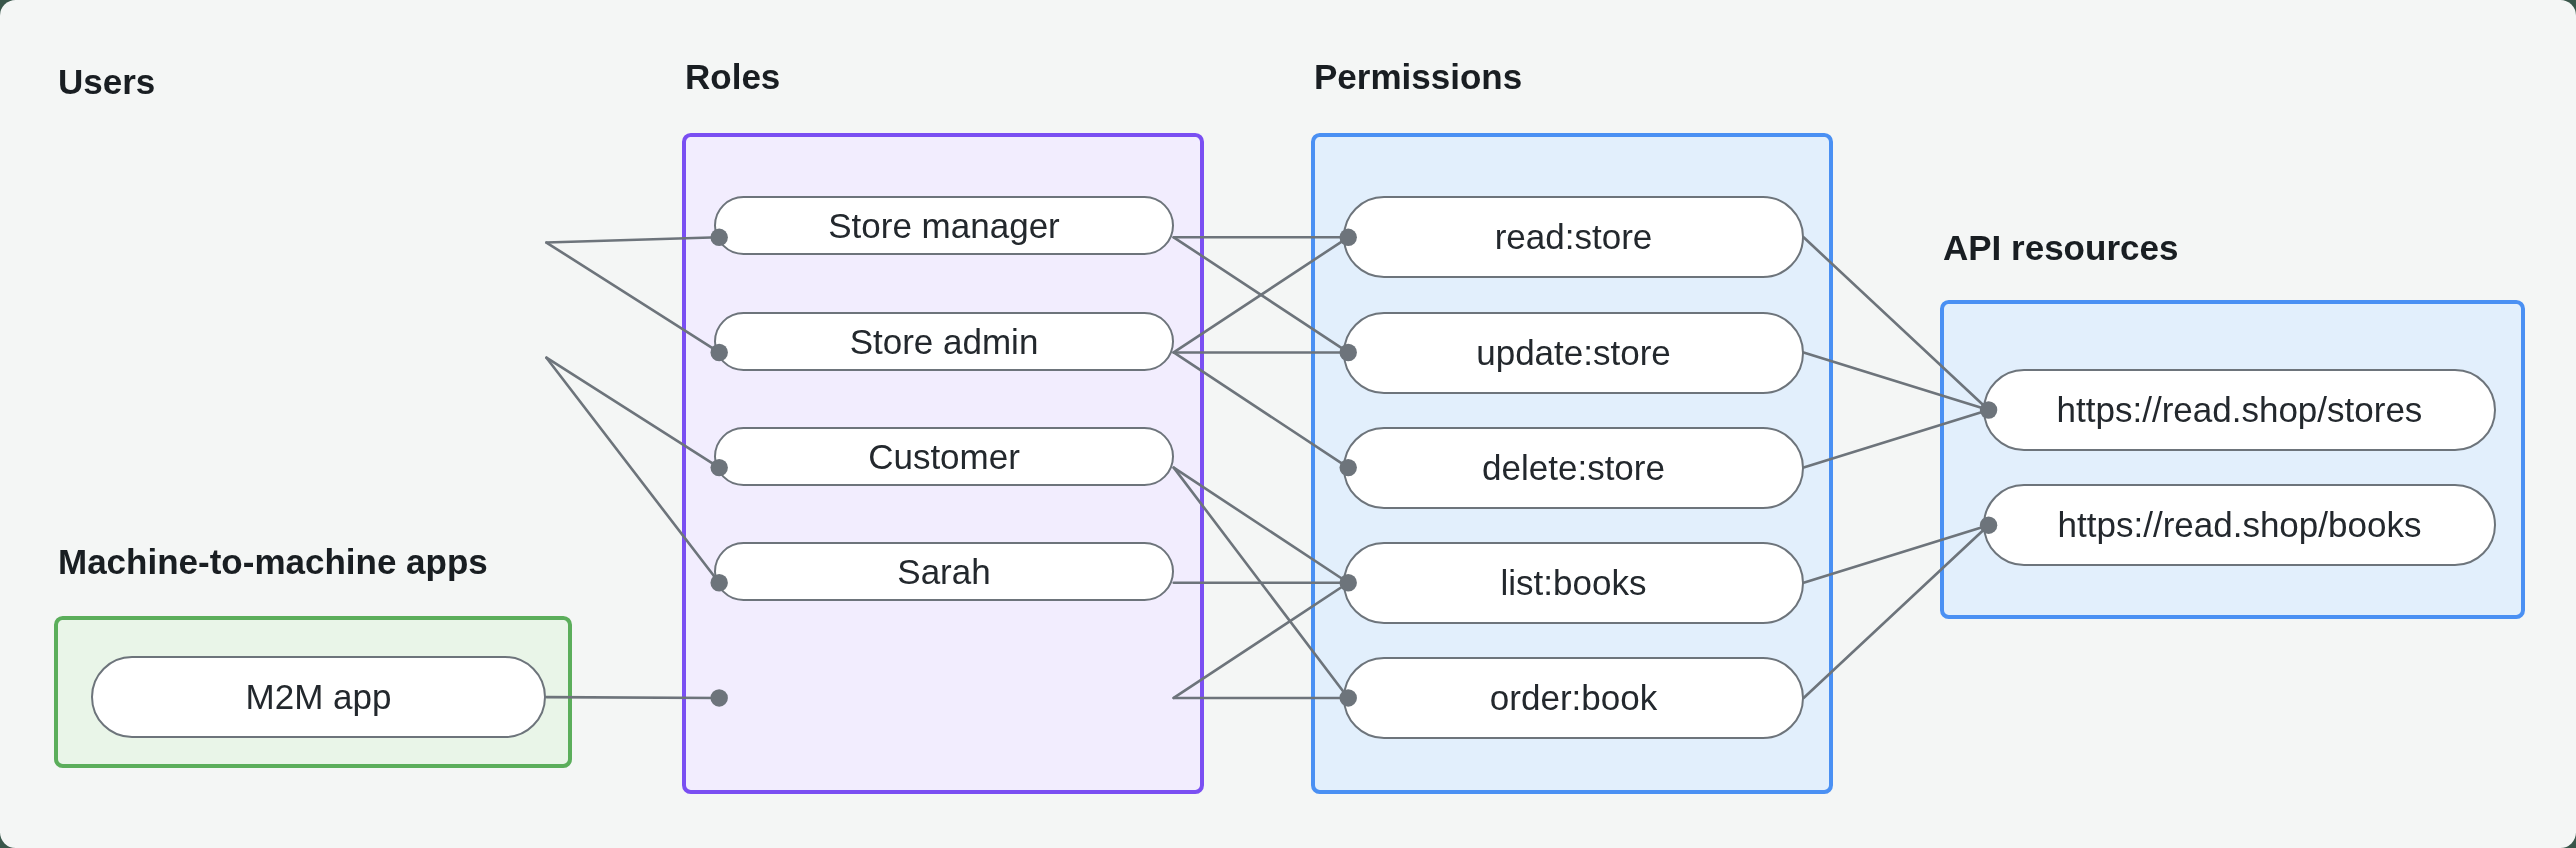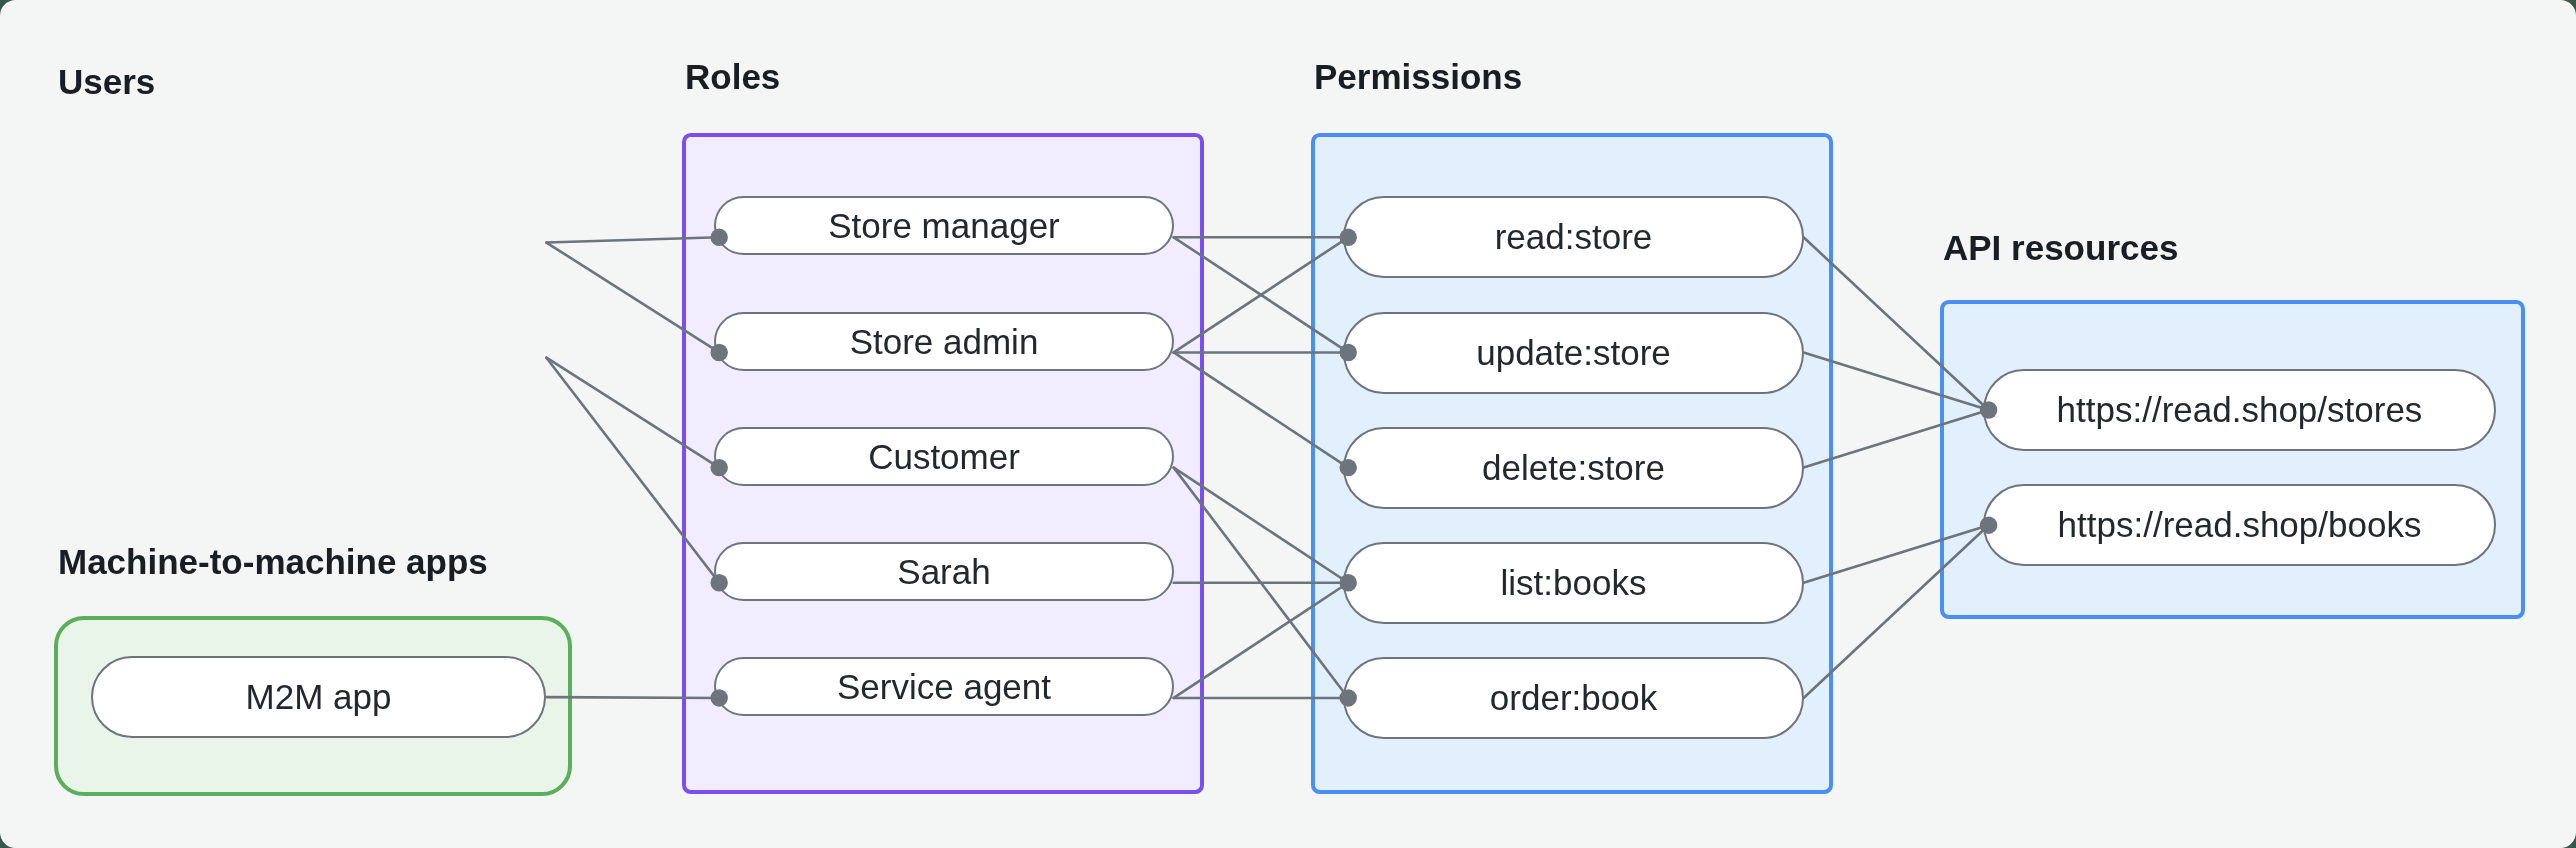--- a/index.html
+++ b/index.html
@@ -42,21 +42,21 @@
     align-items: center;
     justify-content: center;
     font-size: 35px;
     font-weight: 400;
     color: #23282d;
     white-space: nowrap;
     z-index: 2;
   }
   
   #box-users { left: 54px;  top: 138px; width: 518px; height: 312px; }
-  #box-m2m   { left: 54px;  top: 616px; width: 518px; height: 180px; border-radius: 30px; }
+  #box-m2m   { left: 54px;  top: 616px; width: 518px; height: 152px; }
   #box-roles { left: 682px; top: 133px; width: 522px; height: 661px; }
   #box-perms { left: 1311px;top: 133px; width: 522px; height: 661px; }
   #box-api   { left: 1940px;top: 300px; width: 585px; height: 319px; }
   
   #label-users { left: 58px;   top: 61px;  }
   #label-m2m   { left: 58px;   top: 541px; }
   #label-roles { left: 685px;  top: 56px;  }
   #label-perms { left: 1314px; top: 56px;  }
   #label-api   { left: 1943px; top: 227px; }
   
@@ -100,21 +100,20 @@
   <div class="gbox" id="box-m2m" style="border-color: rgb(91, 174, 91); background: rgb(233, 245, 232);">
     <div class="pill" id="n-m2m-app">M2M app</div>
   </div>
 
   <div class="group-label" id="label-roles">Roles</div>
   <div class="gbox" id="box-roles" style="border-color: rgb(122, 79, 242); background: rgb(242, 237, 254);">
     <div class="pill" id="n-store-manager">Store manager</div>
     <div class="pill" id="n-store-admin">Store admin</div>
     <div class="pill" id="n-customer">Customer</div>
     <div class="pill" id="n-guest">Sarah</div>
-    <div class="pill" id="n-service-agent">Service agent</div>
   </div>
 
   <div class="group-label" id="label-perms">Permissions</div>
   <div class="gbox" id="box-perms" style="border-color: rgb(74, 144, 243); background: rgb(226, 239, 252);">
     <div class="pill" id="n-read-store">read:store</div>
     <div class="pill" id="n-update-store">update:store</div>
     <div class="pill" id="n-delete-store">delete:store</div>
     <div class="pill" id="n-list-books">list:books</div>
     <div class="pill" id="n-order-book">order:book</div>
   </div>

